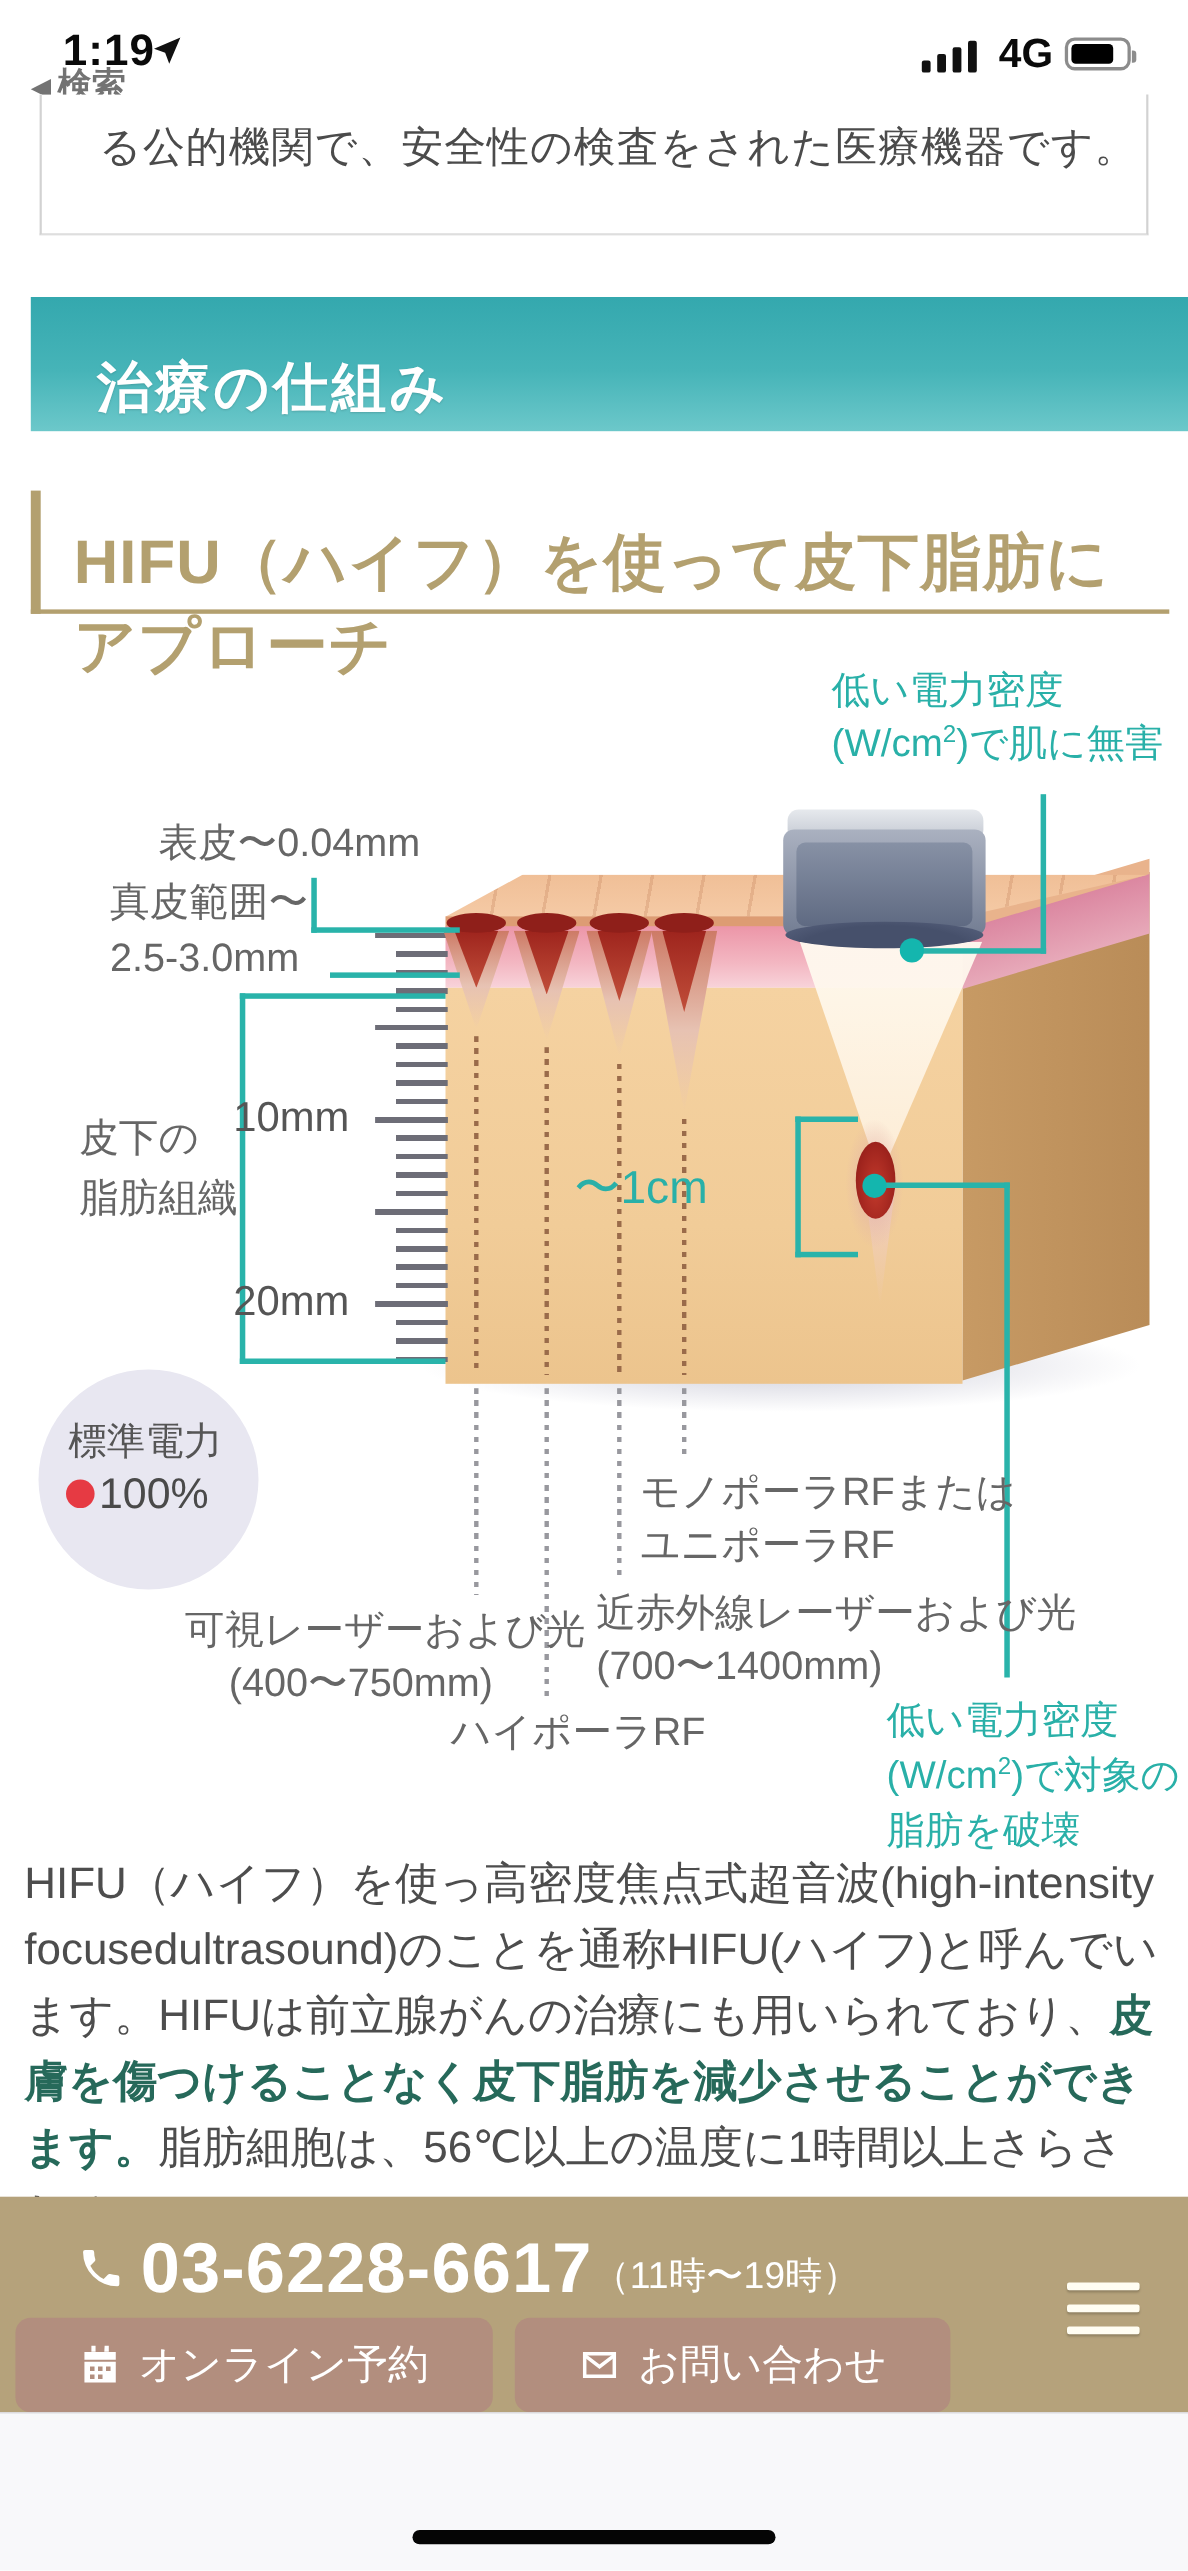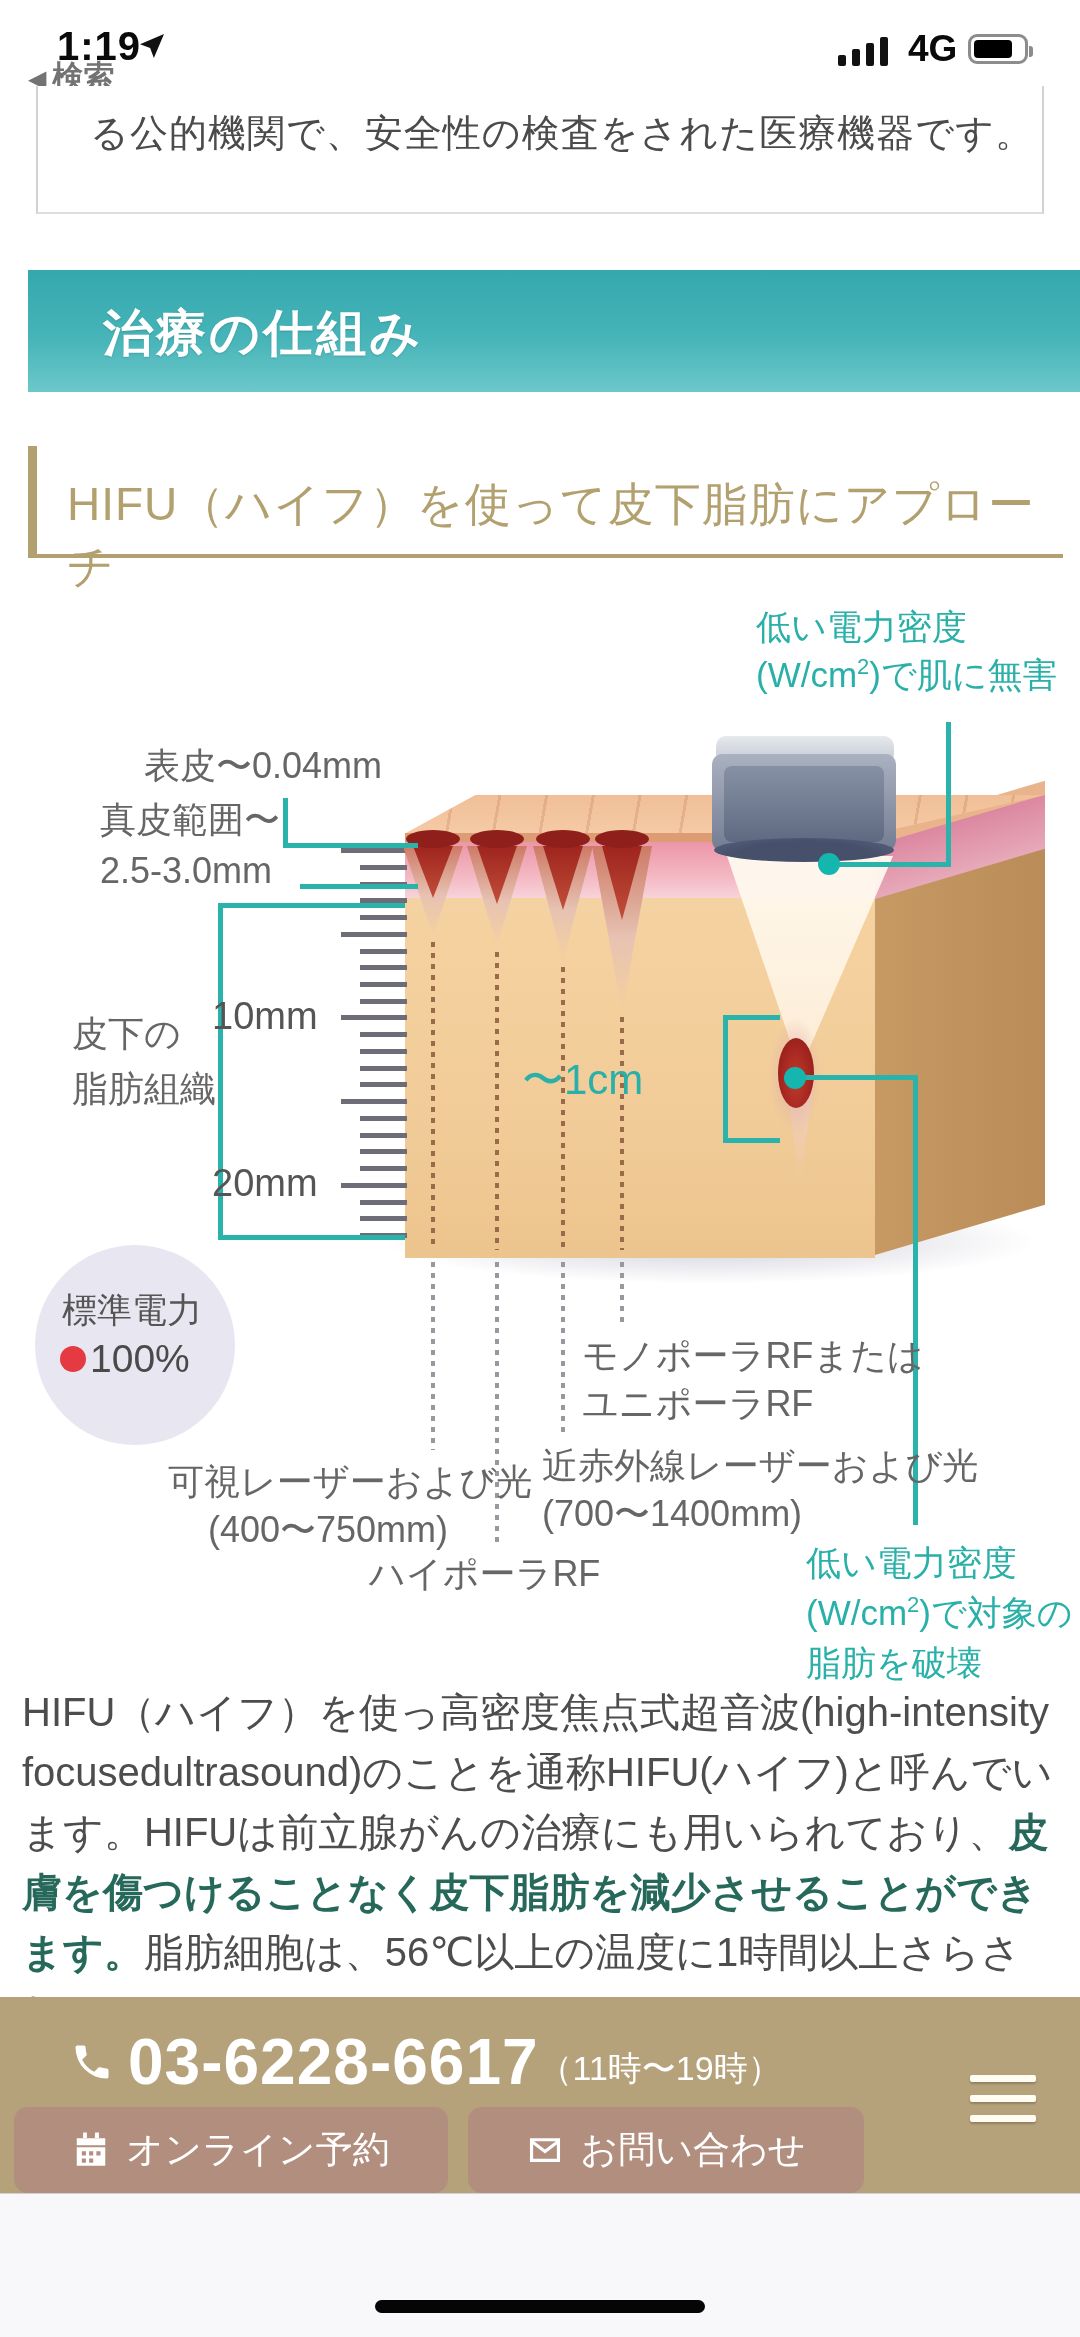--- a/index.html
+++ b/index.html
@@ -24,25 +24,25 @@
 
   
   .intro-card { left:36px; top:86px; width:1008px; height:128px; background:#fff;
     border-left:2px solid #d2d2d2; border-right:2px solid #d2d2d2; border-bottom:2px solid #dedede; }
   .intro-card p { padding:22px 0 0 52px; font-size:38px; color:#4b4b4b; letter-spacing:1px; }
 
   
   .banner { left:28px; top:270px; width:1052px; height:122px;
     background:linear-gradient(180deg,#34a8ae 0%,#46b4b8 55%,#6cc8ca 100%); }
   .banner h2 { font-family:"Liberation Serif","DejaVu Serif",serif; font-weight:600; color:#ffffff;
-    font-size:50px; letter-spacing:3px; padding:30px 0 0 75px; text-shadow:0 1px 2px rgba(0,0,0,.15); }
+    font-size:50px; letter-spacing:3px; padding:30px 0 0 60px; text-shadow:0 1px 2px rgba(0,0,0,.15);margin-top:19px; }
 
   
   .subhead { left:28px; top:446px; width:1035px; height:112px; border-left:9px solid #b3a06f; border-bottom:4px solid #b3a06f; }
-  .subhead h3 { color:#b3a06f; font-size:46px; font-weight:400; letter-spacing:1px; padding:28px 0 0 30px; }
+  .subhead h3 { color:#b3a06f; font-size:56px; font-weight:700; letter-spacing:1px; padding:28px 0 0 30px; }
 
   
   .fig { left:0; top:590px; width:1080px; height:1110px; }
   .fig .t { position:absolute; white-space:nowrap; }
   .g-lbl { color:#666; font-size:36px; }
   .teal-lbl { color:#29b0a8; font-size:35px; }
   .teal-line { position:absolute; background:#29b3aa; }
   .dot-teal { position:absolute; width:22px; height:22px; border-radius:50%; background:#14b6ae; }
 
   .shadow-e { left:380px; top:608px; width:660px; height:86px; border-radius:50%;
@@ -263,21 +263,21 @@
     <div class="ttl">標準電力</div>
     <div class="val"><span class="dotr"></span><span>100%</span></div>
   </div>
 
   <div class="t g-lbl" style="left:582px;top:742px;">モノポーラRFまたは</div>
   <div class="t g-lbl" style="left:582px;top:790px;">ユニポーラRF</div>
   <div class="t g-lbl" style="left:542px;top:852px;">近赤外線レーザーおよび光</div>
   <div class="t g-lbl" style="left:542px;top:900px;">(700〜1400mm)</div>
   <div class="t g-lbl" style="left:168px;top:868px;">可視レーザーおよび光</div>
   <div class="t g-lbl" style="left:168px;top:916px;margin-left:40px;">(400〜750mm)</div>
-  <div class="t g-lbl" style="left:369px;top:960px;">ハイポーラRF</div>
+  <div class="t g-lbl" style="left:410px;top:960px;">ハイポーラRF</div>
 
   <div class="t teal-lbl" style="left:806px;top:950px;">低い電力密度</div>
   <div class="t teal-lbl" style="left:806px;top:1000px;"><span>(W/cm</span><sup style="font-size:22px;">2</sup><span>)で対象の</span></div>
   <div class="t teal-lbl" style="left:806px;top:1050px;">脂肪を破壊</div>
 </div>
 
 <div class="abs para"><span>HIFU（ハイフ）を使っ高密度焦点式超音波(high-intensity focusedultrasound)のことを通称HIFU(ハイフ)と呼んでいます。HIFUは前立腺がんの治療にも用いられており、</span><b>皮膚を傷つけることなく皮下脂肪を減少させることができます。</b><span>脂肪細胞は、56℃以上の温度に1時間以上さらされる</span></div>
 
 <div class="abs footer">
   <div class="phone-row">

